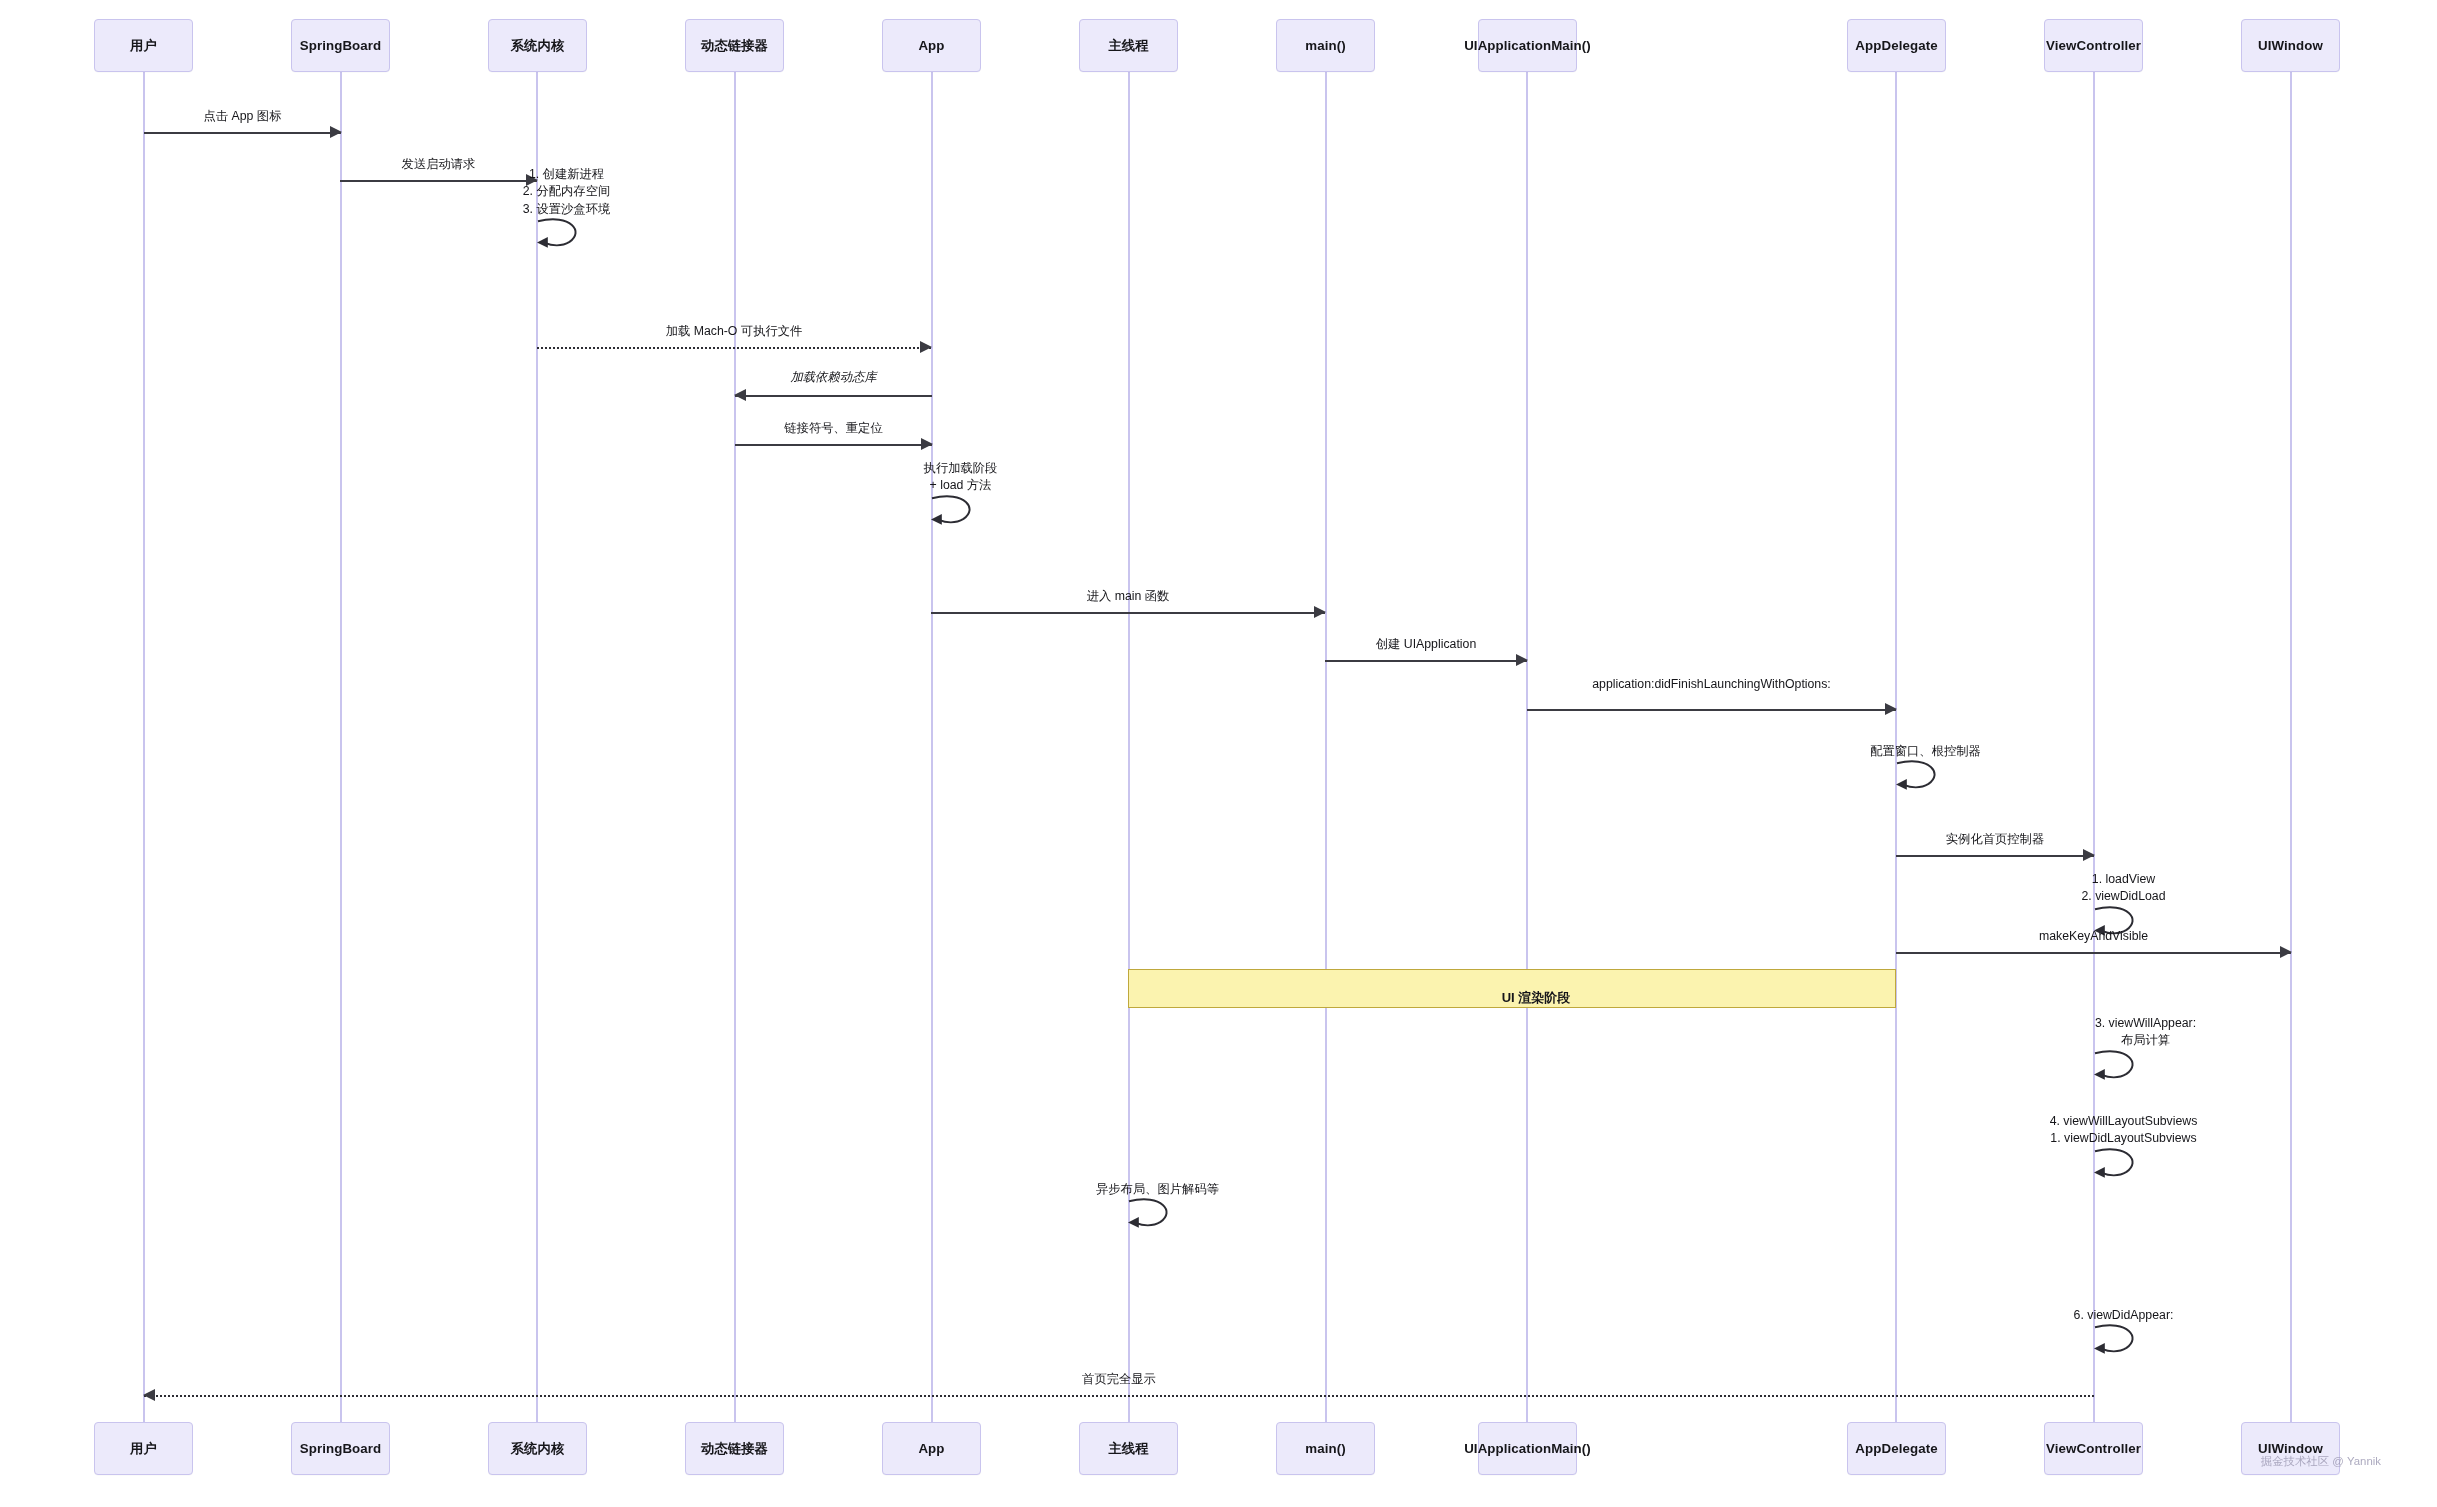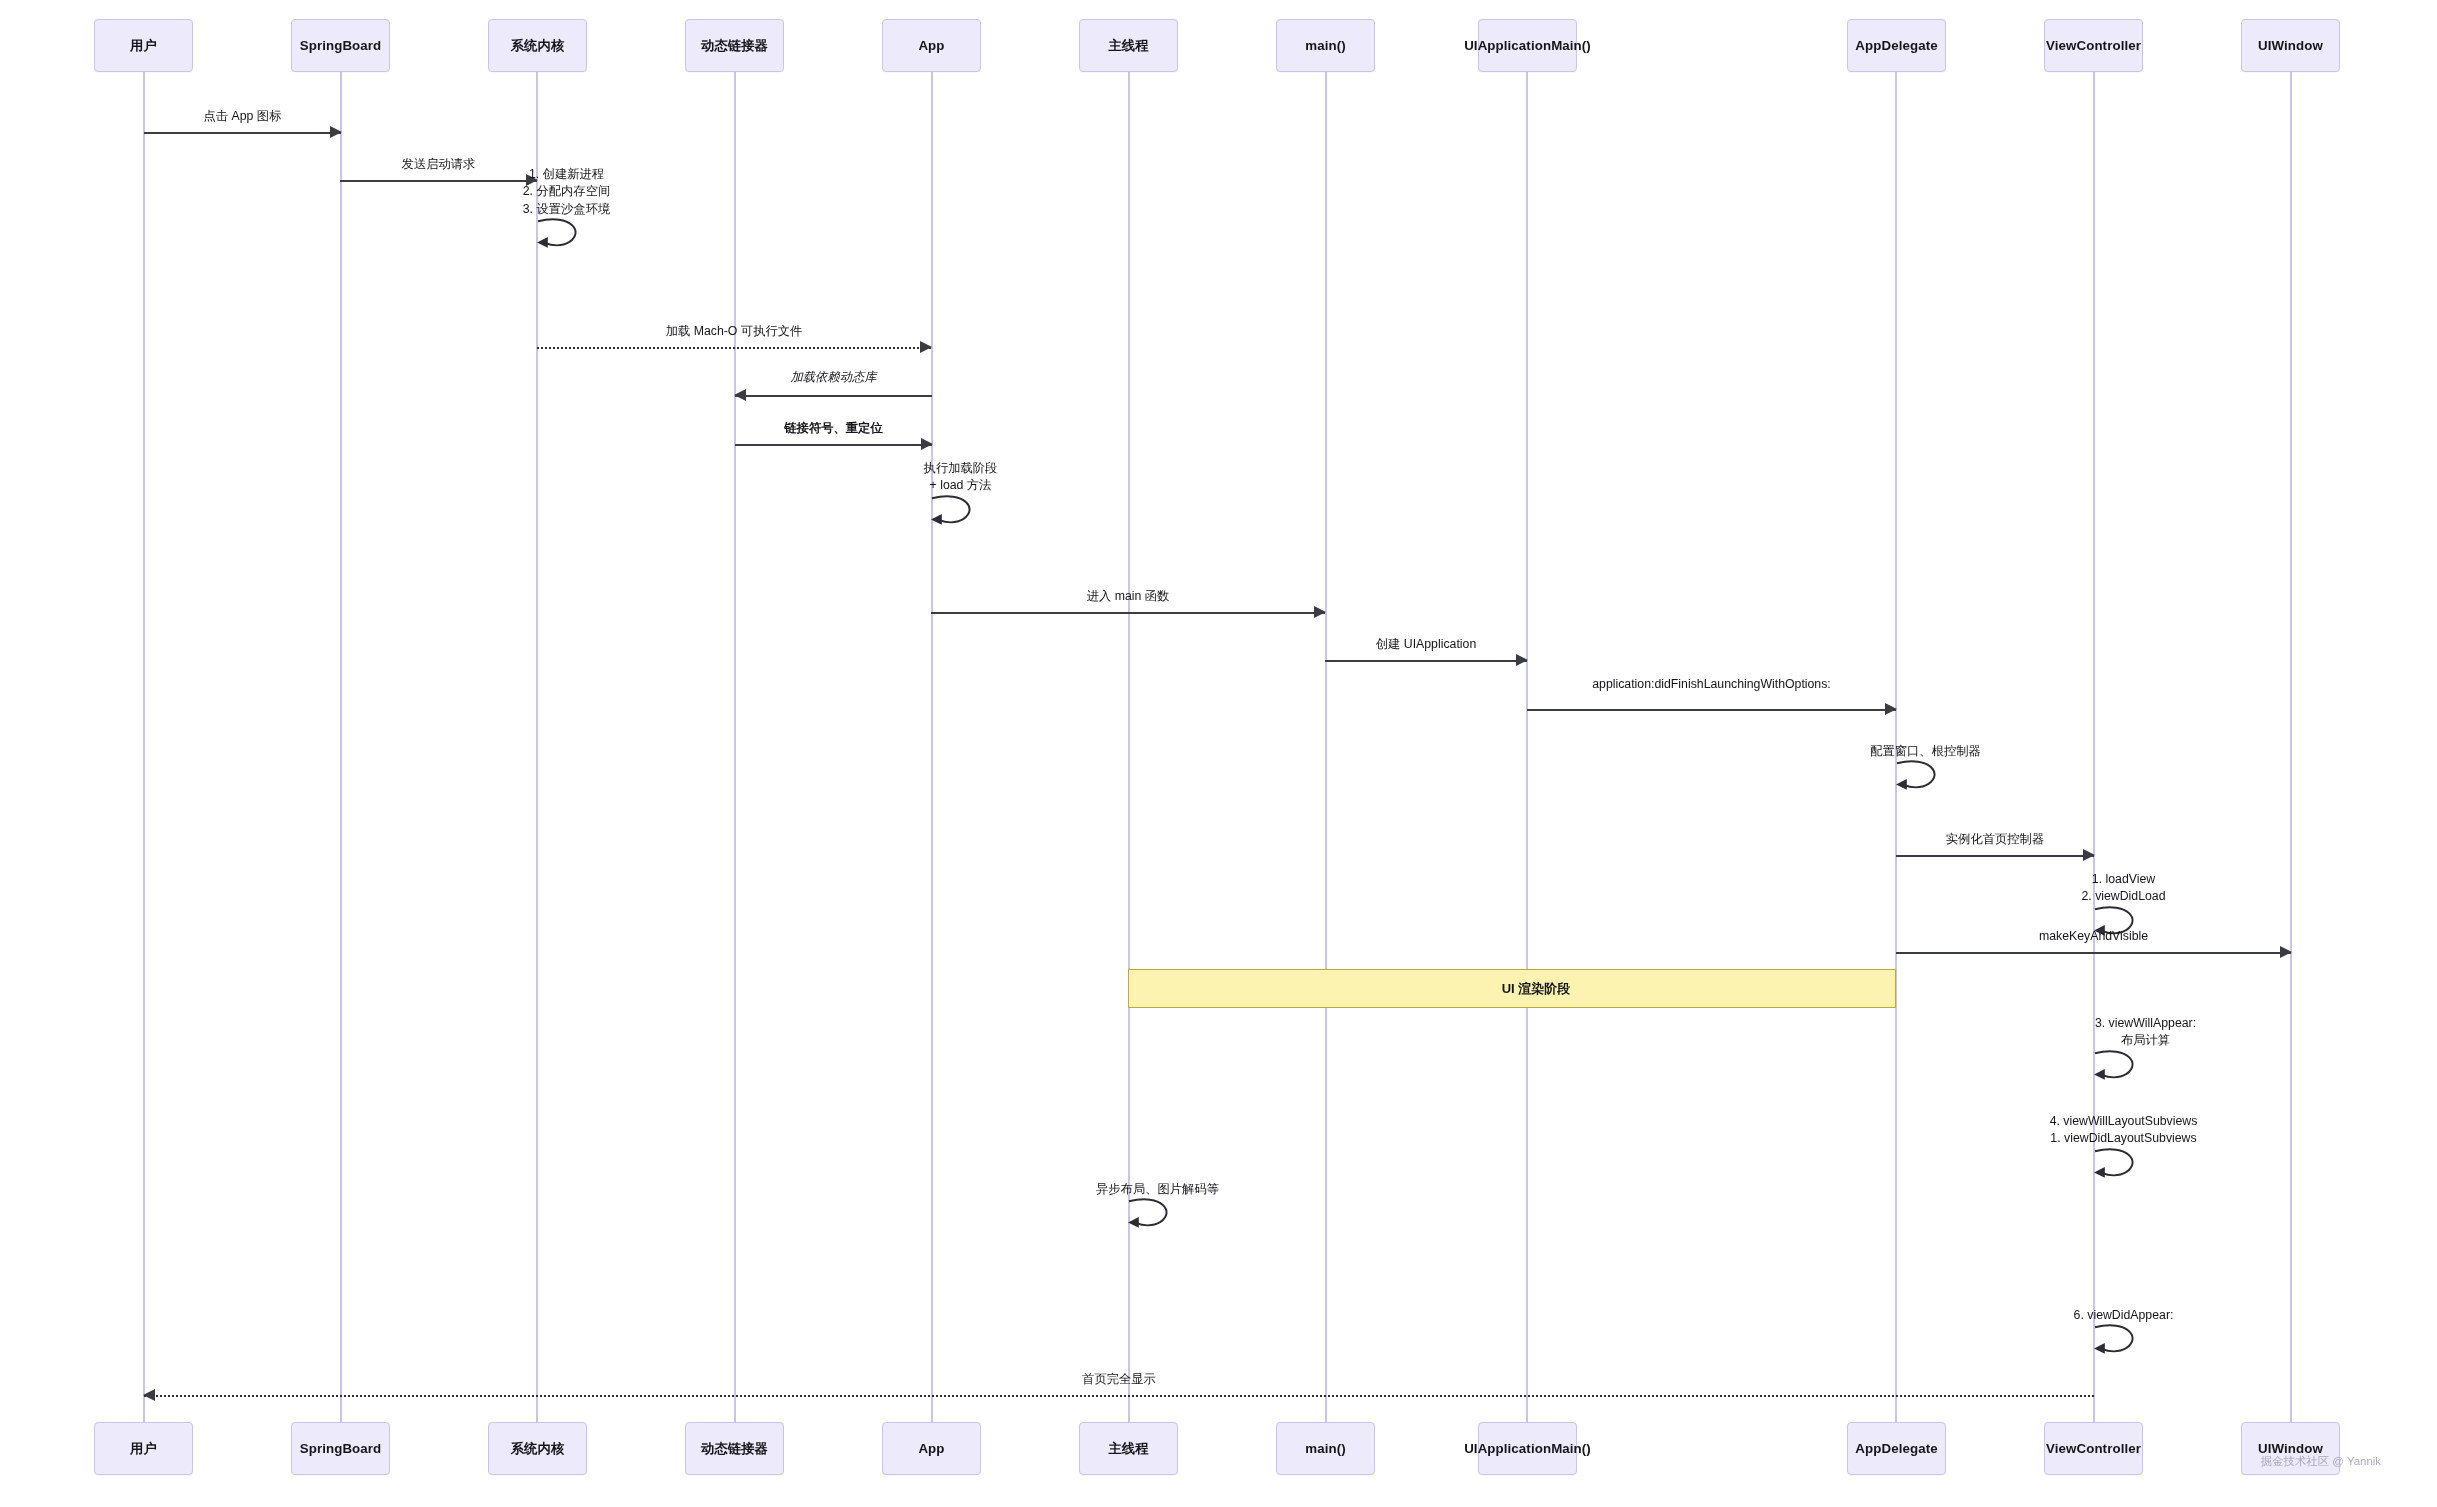--- a/index.html
+++ b/index.html
@@ -77,21 +77,21 @@
     line-height:1.42;
     text-align:center;
   }
 
   
   .noteband{
     position:absolute;
     box-sizing:border-box;
     background:#FBF3AF;
     border:1px solid #BFA83C;
-    display:flex;align-items:center;justify-content:center;
+    display:flex;align-items:flex-end;justify-content:center;
     font-size:13px;
     font-weight:700;
     color:#15151a;
     padding-left:48px;
   }
 
   
   .watermark{
     position:absolute;
     font-size:11.4px;
@@ -153,21 +153,21 @@
     <div class="msg left" style="left: 735px; width: 197px; top: 395px;">
       <div class="line"></div>
       <div class="head"></div>
       <div class="label" style="bottom: 9px; font-style: italic;">
         <div>加载依赖动态库</div>
       </div>
     </div>
     <div class="msg right" style="left: 735px; width: 197px; top: 444px;">
       <div class="line"></div>
       <div class="head"></div>
-      <div class="label" style="bottom: 7px; font-weight: bold;">
+      <div class="label" style="bottom: 7px;">
         <div>链接符号、重定位</div>
       </div>
     </div>
     <div class="selfmsg" style="left: 931px; top: 494px; width: 59px; height: 44px;">
       <div class="label" style="top: -34px;">
         <div>执行加载阶段</div>
         <div>+ load 方法</div>
       </div>
       <svg width="64" height="40" class="loopsvg" viewBox="0 0 130 80">
         <path d="M 2 8 C 70 -8, 96 30, 66 50 C 50 60, 30 58, 16 52" fill="none" stroke="#2c2c33" stroke-width="4"></path>

